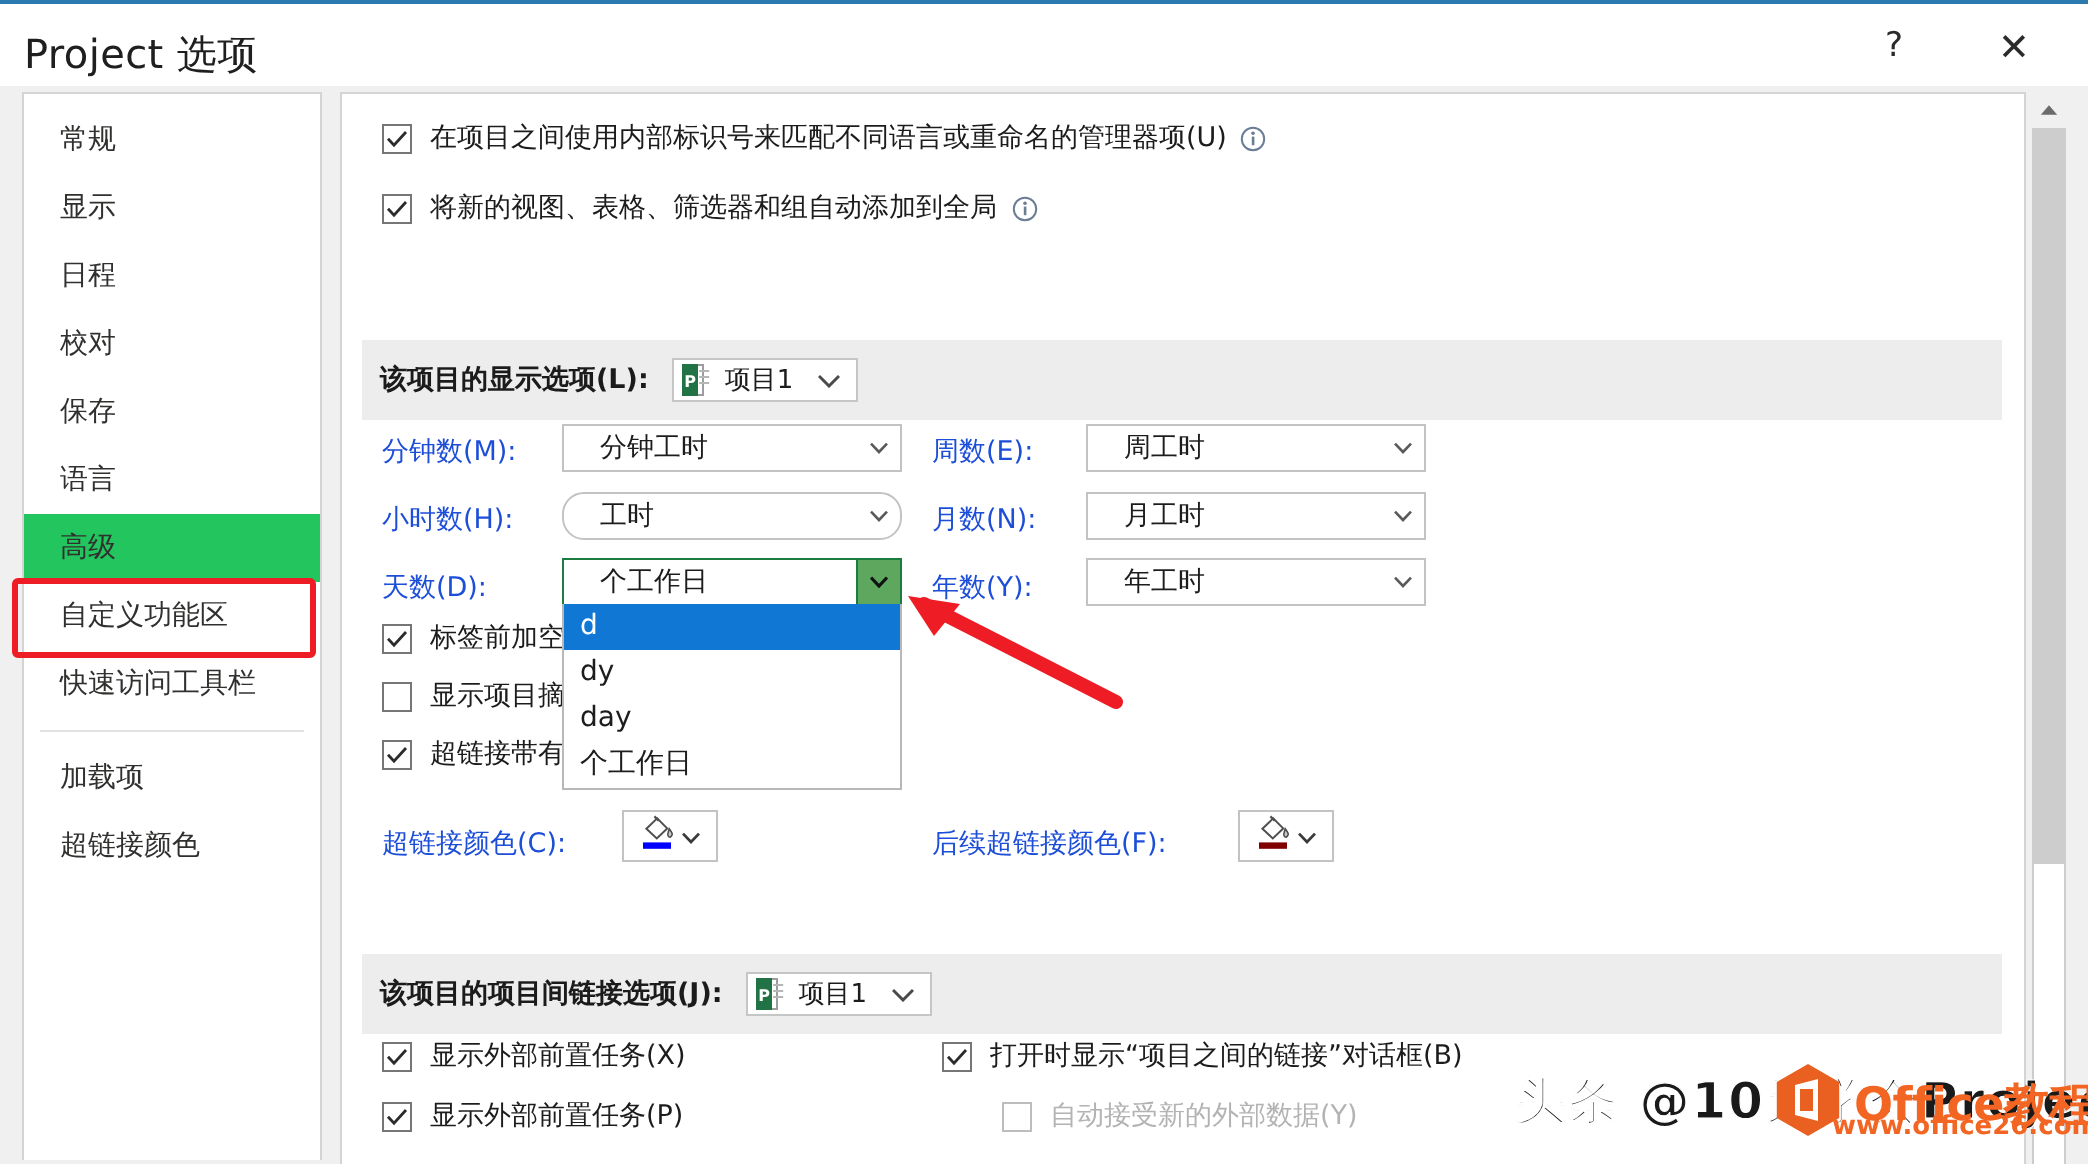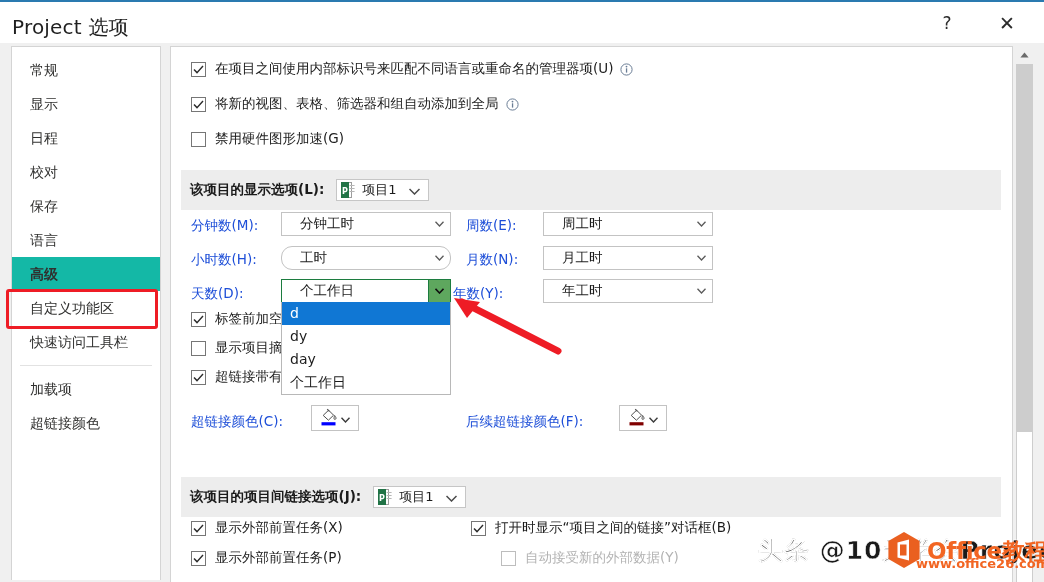--- a/index.html
+++ b/index.html
@@ -33,21 +33,21 @@
   #sidebar {
     position:absolute; left:11px; top:3px; width:150px; height:534px;
     background:#ffffff; border:1px solid #d4d4d4; border-bottom:none;
     padding-top:6px;
   }
   .nav-item {
     position:relative; height:34px; line-height:34px;
     padding-left:18px; font-size:14px; color:#30302f; cursor:default;
     white-space:nowrap;
   }
-  .nav-item.selected { background:#14b8a6;font-weight:bold; }
+  .nav-item.selected { background:#22c55e; }
   #nav-separator { height:1px; background:#e2e2e2; margin:6px 8px 6px 8px; }
 
   
   #nav-highlight-box {
     position:absolute; left:6px; top:246px; width:152px; height:40px;
     border:3px solid #ee1c25; border-radius:3px; pointer-events:none;
   }
 
   
   #pane {
@@ -228,26 +228,20 @@
           <span class="info-icon">
             <svg width="13" height="13" viewBox="0 0 13 13">
                 <circle cx="6.5" cy="6.5" r="5.6" fill="none" stroke="#6a7d95" stroke-width="1"></circle>
                 <circle cx="6.5" cy="3.6" r="0.9" fill="#6a7d95"></circle>
                 <rect x="5.9" y="5.3" width="1.3" height="4.3" fill="#6a7d95"></rect>
               </svg>
           </span>
         </span>
       </div>
 
-      <div class="row" style="left:20px; top:83px;">
-        <span class="cb">
-          <span class="box"></span>
-          <span class="lbl">禁用硬件图形加速(G)</span>
-        </span>
-      </div>
 
       <div class="group-band" style="top:123px;">
         <span class="group-title">该项目的显示选项(L):</span>
         <span class="proj-combo">
           <span class="proj-icon">
             <svg width="15" height="16" viewBox="0 0 15 16">
               <rect x="0.5" y="0.5" width="10" height="15" fill="#ffffff" stroke="#9d9d9d" stroke-width="1"></rect>
               <rect x="0" y="0" width="8" height="16" fill="#217346"></rect>
               <text x="4" y="11.5" font-family="DejaVu Sans" font-size="8" font-weight="bold" fill="#ffffff" text-anchor="middle">P</text>
               <rect x="8.6" y="3" width="5" height="1" fill="#b6b6b6"></rect>
@@ -307,21 +301,21 @@
       <div class="fld-label" style="left:295px; top:204px;">月数(N):</div>
       <div class="combo" style="left:372px; top:199px; width:170px;">
         <span>月工时</span>
         <span class="caret-wrap">
           <svg width="9" height="6" viewBox="0 0 9 6">
               <path d="M0.5 0.8 L4.5 5 L8.5 0.8" fill="none" stroke="#5a5a5a" stroke-width="1.3"></path>
             </svg>
         </span>
       </div>
 
-      <div class="fld-label" style="left:282px; top:238px;">年数(Y):</div>
+      <div class="fld-label" style="left:295px; top:238px;">年数(Y):</div>
       <div class="combo" style="left:372px; top:232px; width:170px;">
         <span>年工时</span>
         <span class="caret-wrap">
           <svg width="9" height="6" viewBox="0 0 9 6">
               <path d="M0.5 0.8 L4.5 5 L8.5 0.8" fill="none" stroke="#5a5a5a" stroke-width="1.3"></path>
             </svg>
         </span>
       </div>
 
       <div class="row" style="left:20px; top:263px;">

